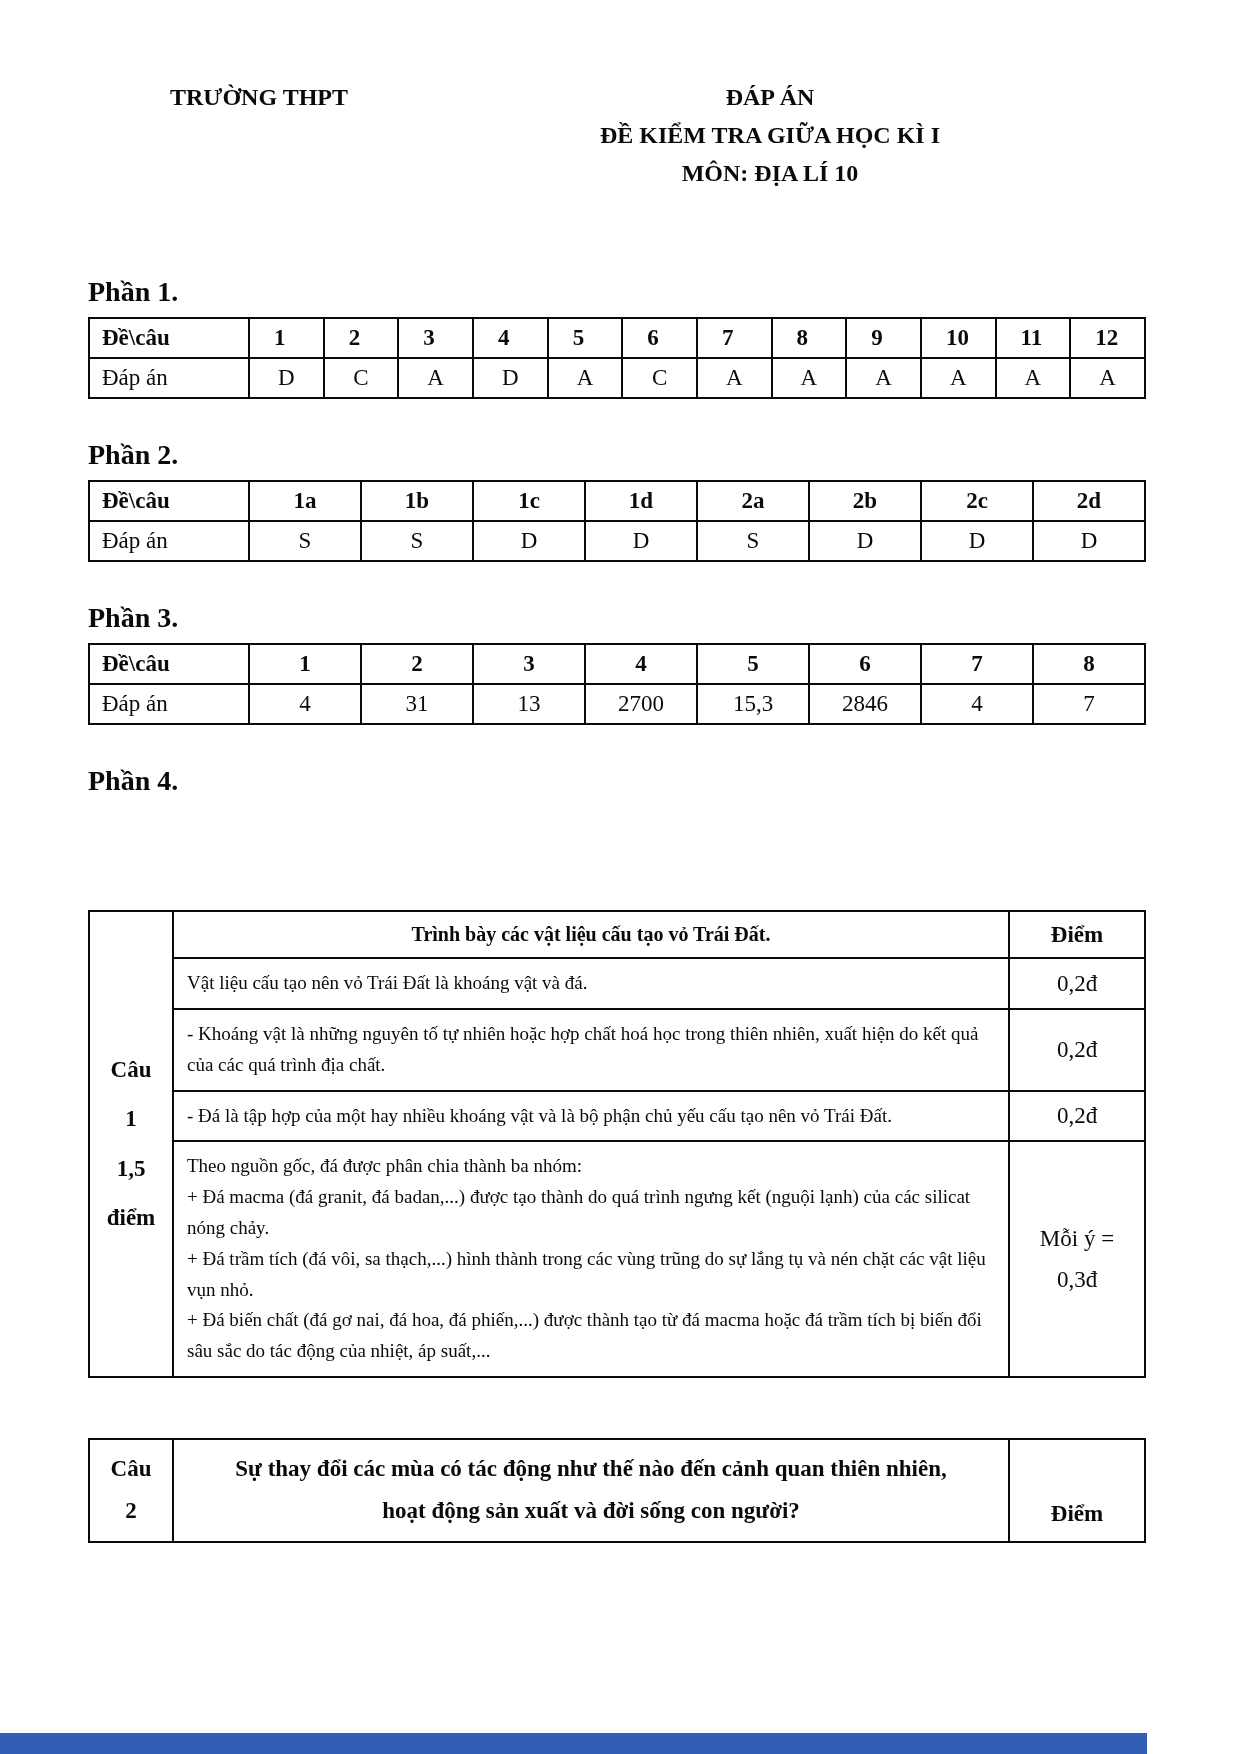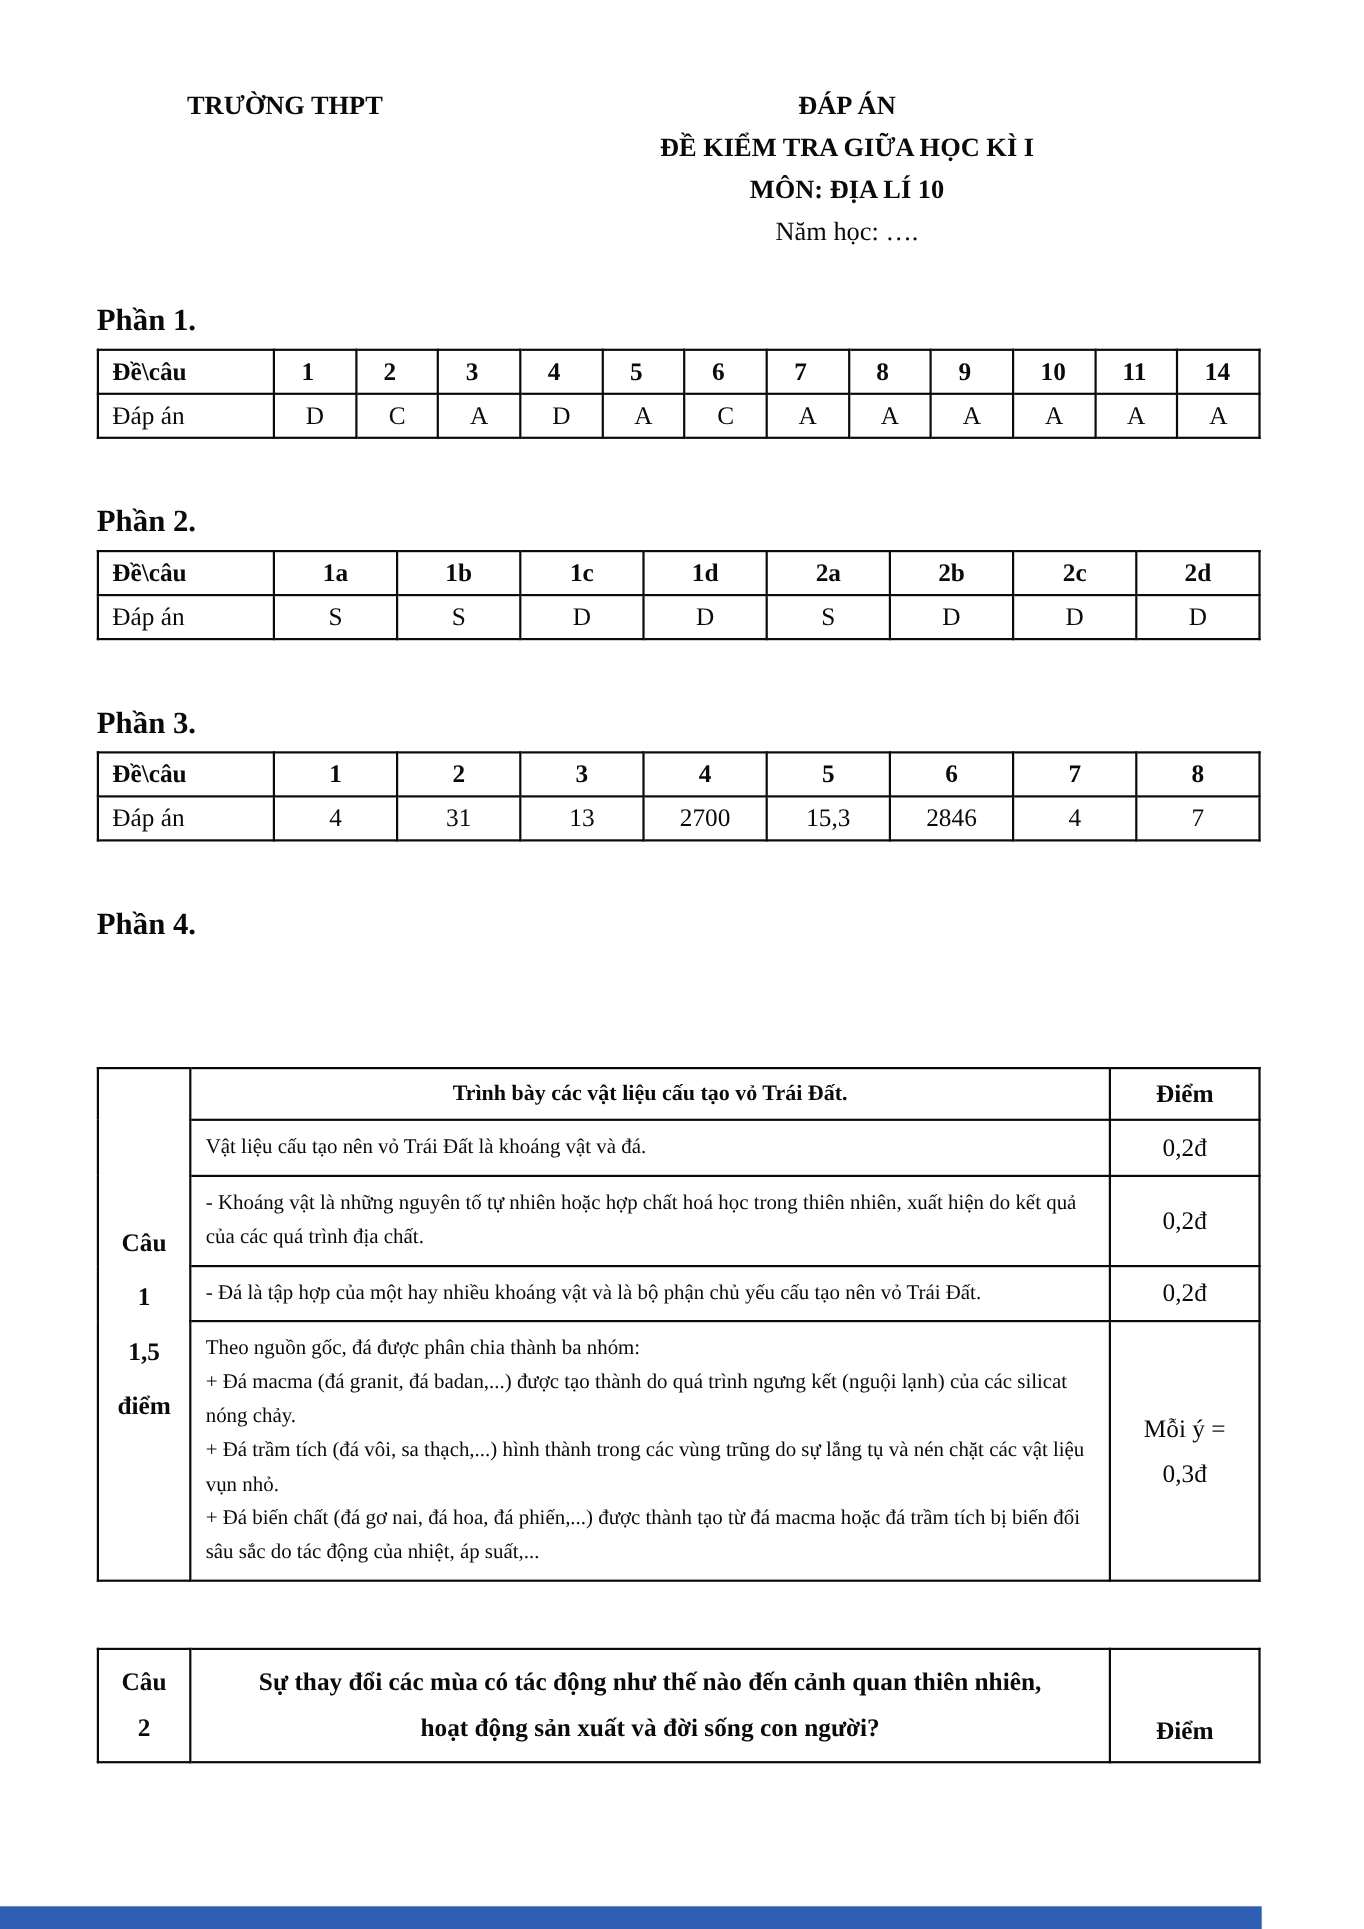--- a/index.html
+++ b/index.html
@@ -29,21 +29,21 @@
   .t-italic { font-weight: bold; font-style: italic; }
   .t-plain { font-weight: normal; }
 
   
   .section-label { font-weight: bold; font-size: 28px; margin: 0 0 9px 0; }
   .sec { margin-top: 0; }
 
   
   table { border-collapse: collapse; width: 100%; table-layout: fixed; }
   td { border: 2px solid #0a0a0a; font-size: 23px; height: 40px; padding: 2px 6px; }
-  .ans-table { margin-bottom: 60px; }
+  .ans-table { margin-bottom: 40px; }
   .lbl-col { width: 160px; padding-left: 12px; }
   .hdr { font-weight: bold; }
   .p1h { text-align: left; padding-left: 24px; }
   .cen { text-align: center; }
 
   
   .gap-before-q4 { height: 104px; }
   .q-table td { height: auto; }
   .q-left  { width: 84px;  text-align: center; vertical-align: middle;
              font-weight: bold; white-space: pre-line; line-height: 2.15; font-size: 23px; }
@@ -70,42 +70,41 @@
 <body>
 
 <div class="content">
 
   <div class="doc-header">
     <div class="school">TRƯỜNG THPT</div>
     <div class="title-block">
       <div class="t-bold">ĐÁP ÁN</div>
       <div class="t-bold">ĐỀ KIỂM TRA GIỮA HỌC KÌ I</div>
       <div class="t-bold">MÔN: ĐỊA LÍ 10</div>
-      <div class="t-plain">Năm học: ….</div>
     </div>
   </div>
 
   <div class="sec">
     <div class="section-label">Phần 1.</div>
     <table class="ans-table">
       <tbody>
           <tr>
         <td class="lbl-col hdr">Đề\câu</td>
         <td class="hdr p1h">1</td>
         <td class="hdr p1h">2</td>
         <td class="hdr p1h">3</td>
         <td class="hdr p1h">4</td>
         <td class="hdr p1h">5</td>
         <td class="hdr p1h">6</td>
         <td class="hdr p1h">7</td>
         <td class="hdr p1h">8</td>
         <td class="hdr p1h">9</td>
         <td class="hdr p1h">10</td>
         <td class="hdr p1h">11</td>
-        <td class="hdr p1h">14</td>
+        <td class="hdr p1h">12</td>
       </tr>
       <tr>
         <td class="lbl-col">Đáp án</td>
         <td class="cen">D</td>
         <td class="cen">C</td>
         <td class="cen">A</td>
         <td class="cen">D</td>
         <td class="cen">A</td>
         <td class="cen">C</td>
         <td class="cen">A</td>

